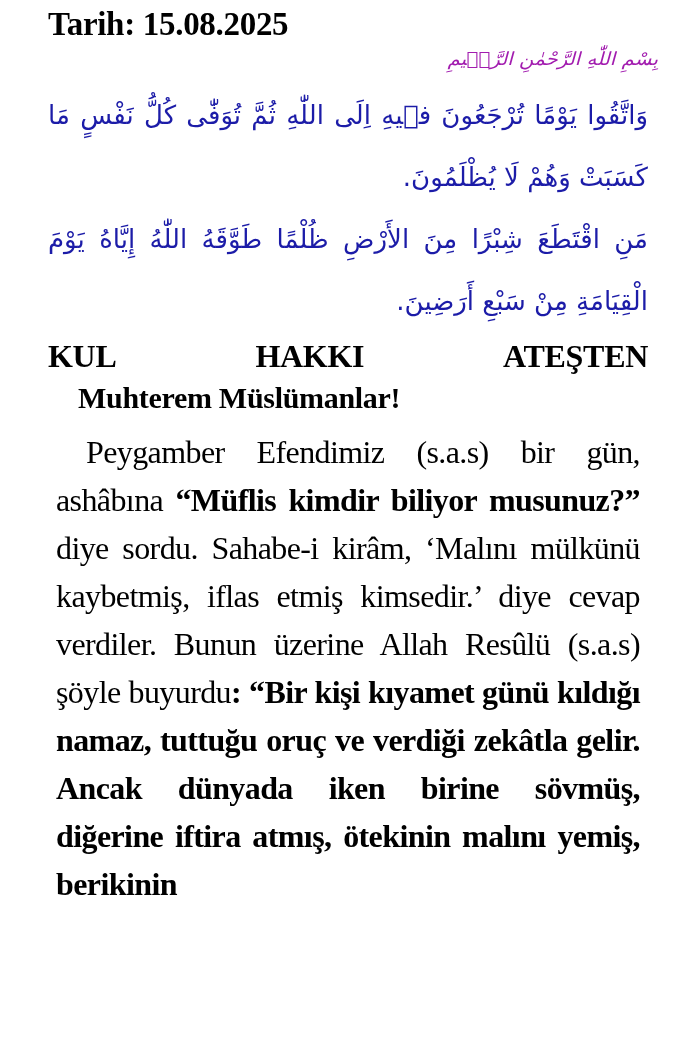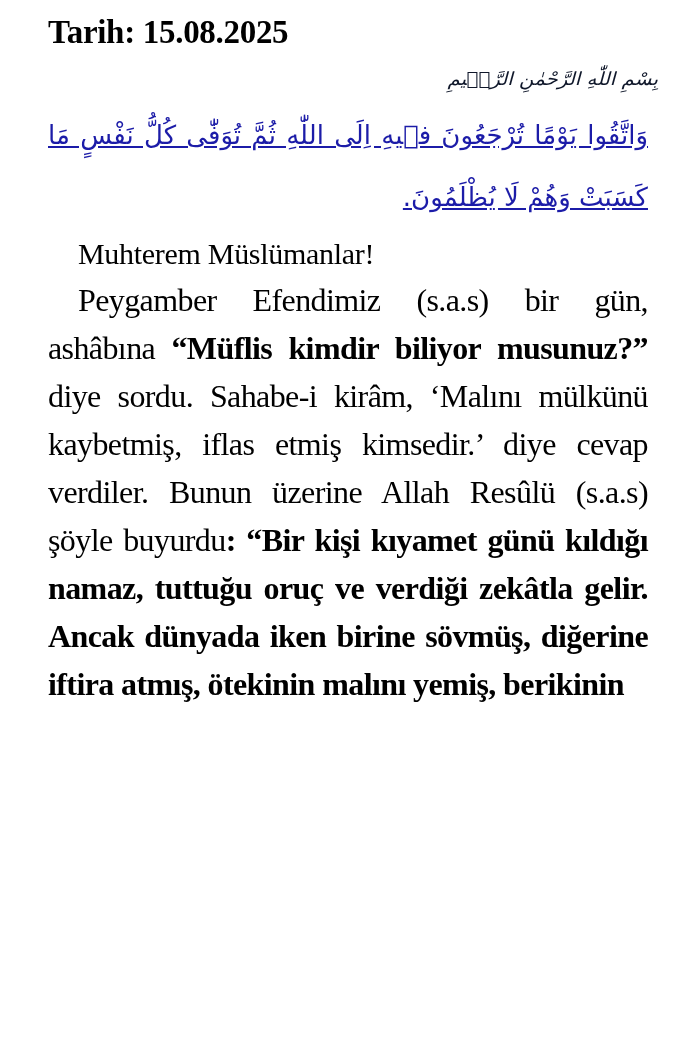--- a/index.html
+++ b/index.html
@@ -11,38 +11,37 @@
       width: 699px;
       height: 1061px;
       overflow: hidden;
       position: relative;
       font-family: "Liberation Serif", "DejaVu Serif", serif;
       color: #000000;
     }
     .page {
       position: absolute;
       left: 48px;
-      top: 12px;
+      top: 4px;
       width: 600px;
     }
     .date {
       font-weight: bold;
       font-size: 33px;
       line-height: 40px;
       margin-top: 0px;
       letter-spacing: -0.3px;
     }
     .basmala {
       text-align: right;
       direction: rtl;
-      color: #0f172a;
+      color: #a21caf;
       font-family: "DejaVu Sans", sans-serif;
       font-size: 18px;
       line-height: 30px;
-      margin-top: 12px;
       margin-right: 0px;
       height: 40px;
       position: relative;
     }
     .basmala .stroke {
       display: inline-block;
       font-style: italic;
       transform: scaleX(1.1);
     }
     .arabic {
@@ -51,71 +50,77 @@
       text-align-last: right;
       color: #1c1ca8;
       font-family: "DejaVu Sans", sans-serif;
       font-size: 26px;
       line-height: 62px;
       width: 600px;
     }
     .arabic p {
       margin: 0;
     }
-    .ar-verse { margin-top: 8px; text-decoration: underline; }
+    .ar-verse { margin-top: 8px; }
     .title {
       font-weight: bold;
       font-size: 32px;
       line-height: 40px;
       margin-top: 4px;
       text-align: justify;
       letter-spacing: -0.3px;
     }
     .title .l1 {
       display: flex;
       justify-content: space-between;
     }
     .greeting {
-      font-weight: normal;
+      font-weight: bold;
       font-size: 30px;
       line-height: 44px;
       padding-left: 30px;
       letter-spacing: -0.3px;
     }
     .body {
       font-size: 32px;
       line-height: 48px;
       text-align: justify;
       letter-spacing: -0.6px;
       margin-top: 0px;
     }
     .body p {
-      margin: 0;
+      margin: 8px;
       text-indent: 30px;
     }
     .body b {
       font-weight: bold;
     }
   </style>
 </head>
 <body>
 
 <div class="page">
 
   <div class="date">Tarih: 15.08.2025</div>
 
   <div class="basmala">
     <span class="stroke">بِسْمِ اللّٰهِ الرَّحْمٰنِ الرَّح۪يمِ</span>
   </div>
 
   <div class="arabic">
     <p class="ar-verse">وَاتَّقُوا يَوْمًا تُرْجَعُونَ ف۪يهِ اِلَى اللّٰهِ ثُمَّ تُوَفّٰى كُلُّ نَفْسٍ مَا كَسَبَتْ وَهُمْ لَا يُظْلَمُونَ.</p>
+    <p>مَنِ اقْتَطَعَ شِبْرًا مِنَ الأَرْضِ ظُلْمًا طَوَّقَهُ اللّٰهُ إِيَّاهُ يَوْمَ الْقِيَامَةِ مِنْ سَبْعِ أَرَضِينَ.</p>
   </div>
 
   <div class="title">
+    <div class="l1">
+      <span>KUL</span>
+      <span>HAKKI</span>
+      <span>ATEŞTEN</span>
+    </div>
   </div>
 
   <div class="greeting">Muhterem Müslümanlar!</div>
 
   <div class="body">
     <p><span>Peygamber Efendimiz (s.a.s) bir gün, ashâbına </span><b>“Müflis kimdir biliyor musunuz?”</b><span> diye sordu. Sahabe-i kirâm, ‘Malını mülkünü kaybetmiş, iflas etmiş kimsedir.’ diye cevap verdiler. Bunun üzerine Allah Resûlü (s.a.s) şöyle buyurdu</span><b>: “Bir kişi kıyamet günü kıldığı namaz, tuttuğu oruç ve verdiği zekâtla gelir. Ancak dünyada iken birine sövmüş, diğerine iftira atmış, ötekinin malını yemiş, berikinin</b></p>
   </div>
 
 </div>
 

